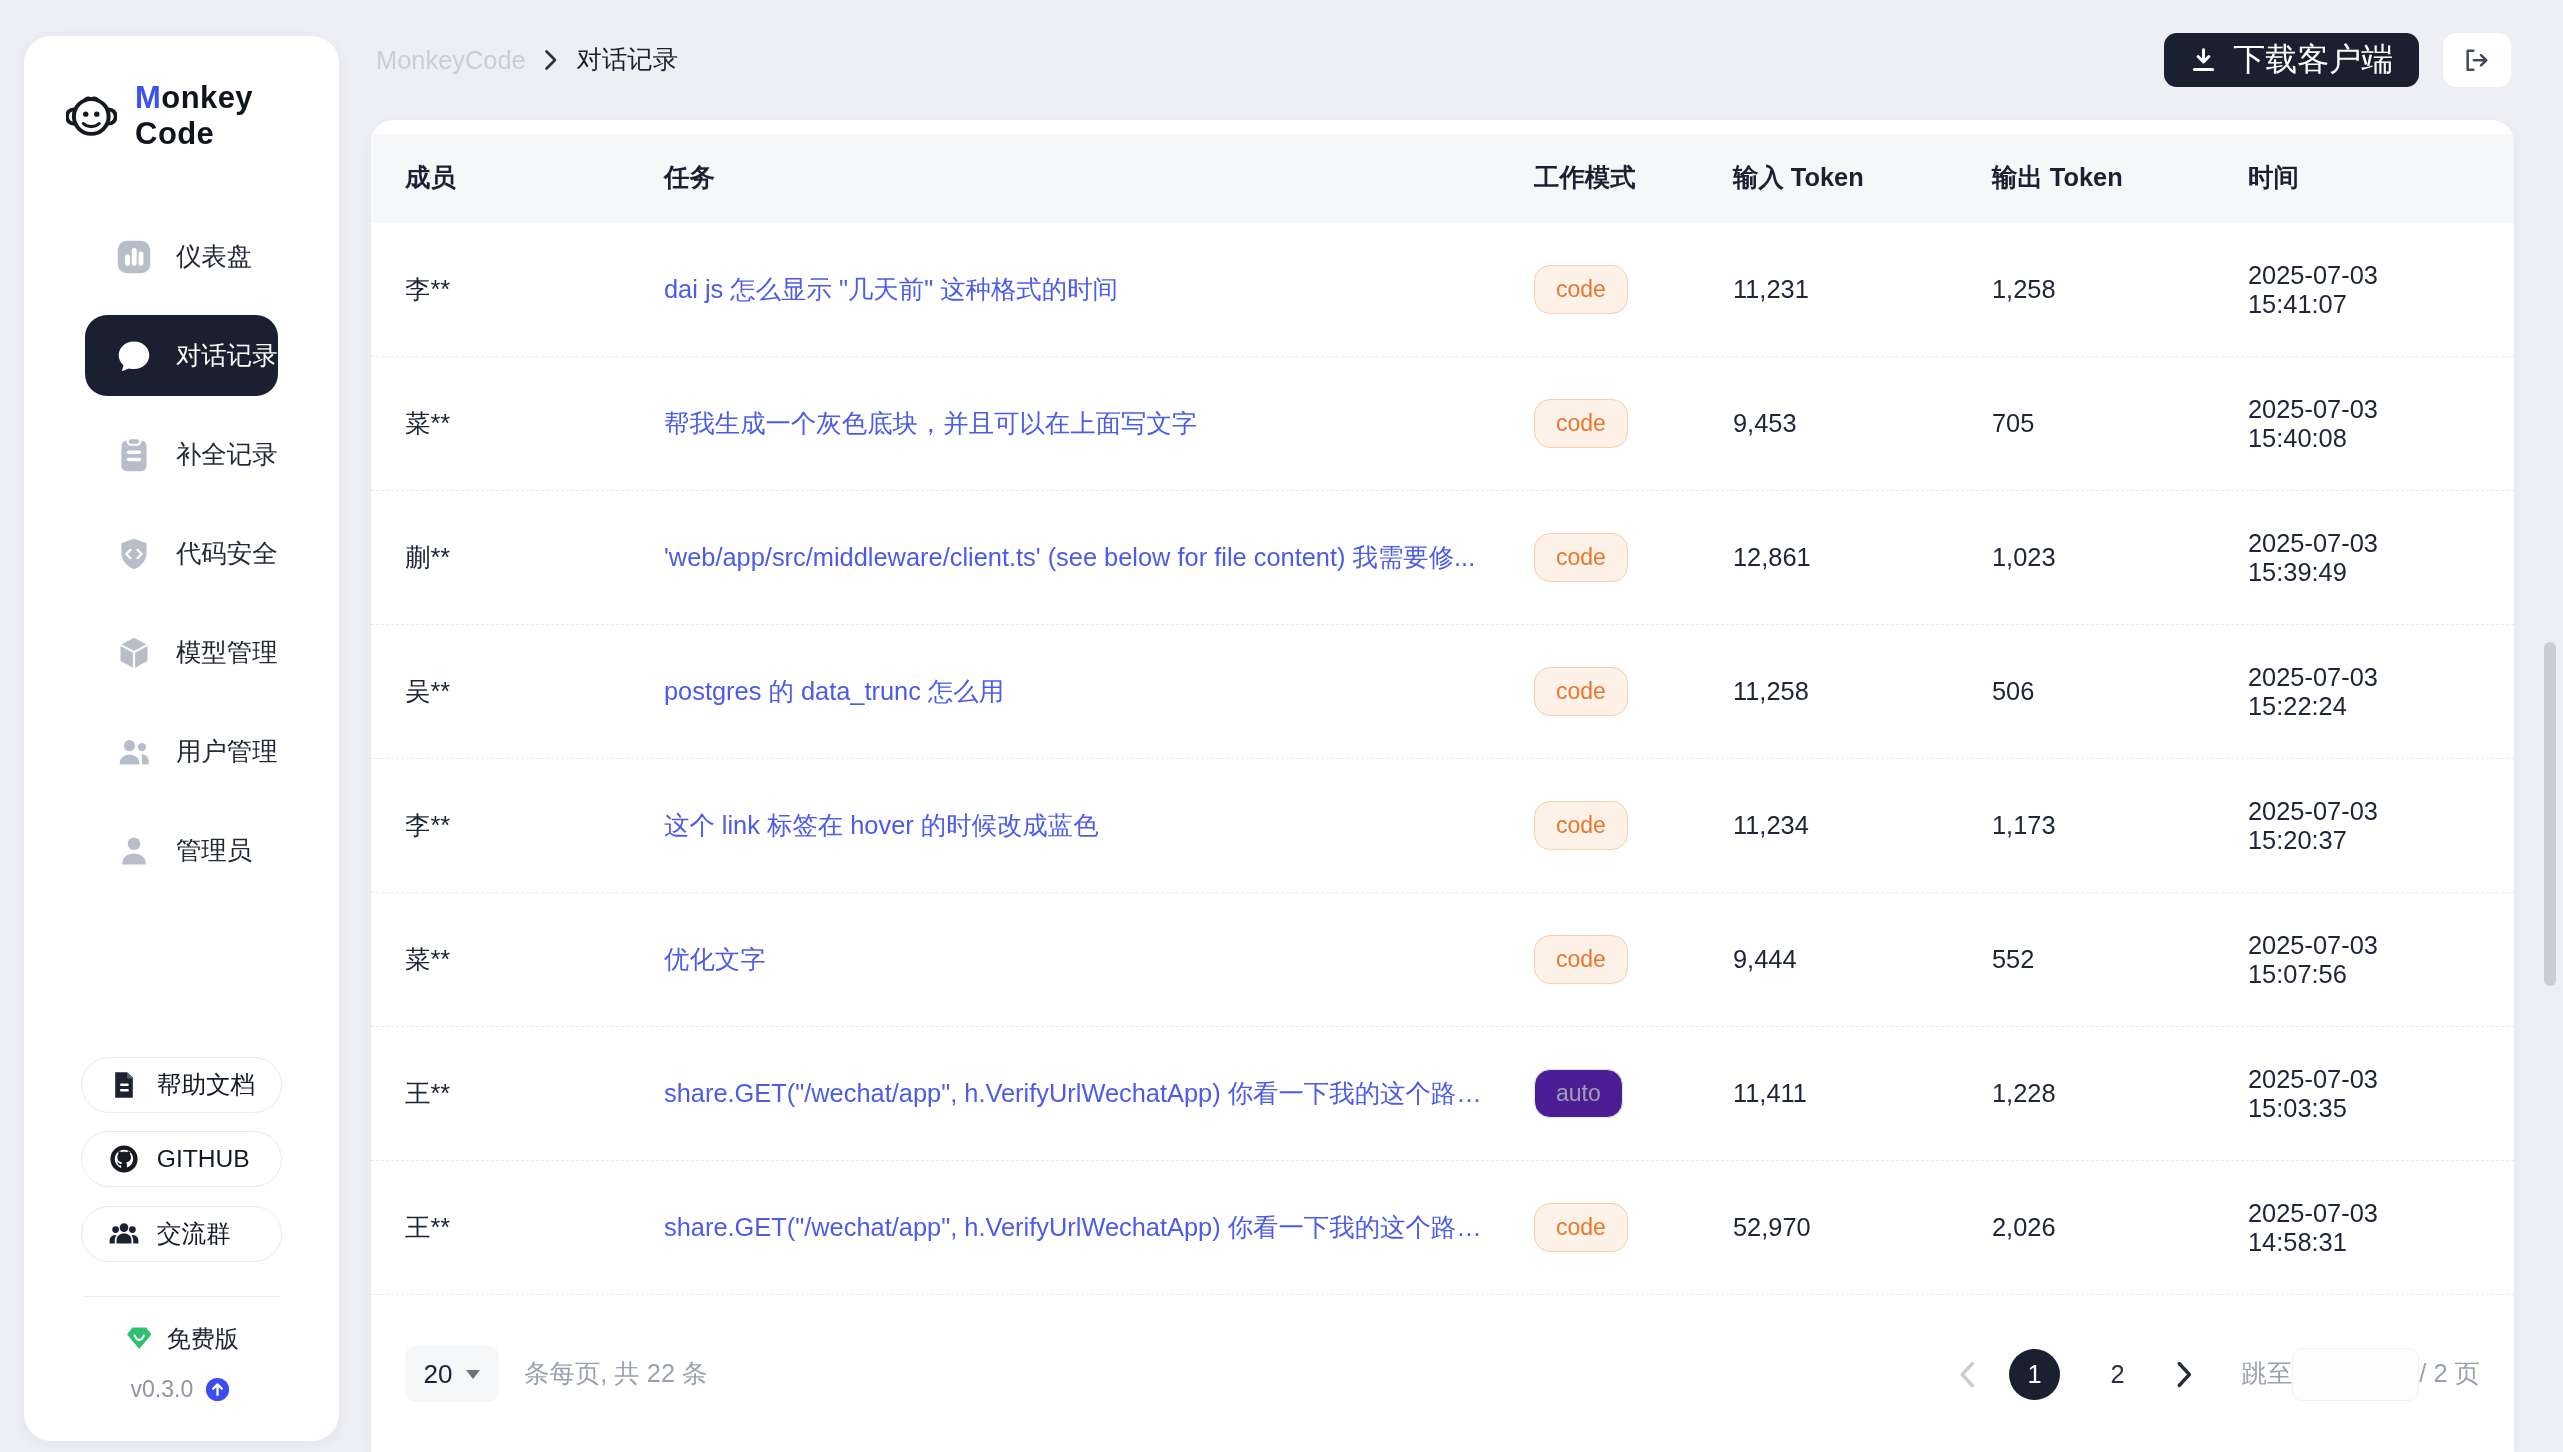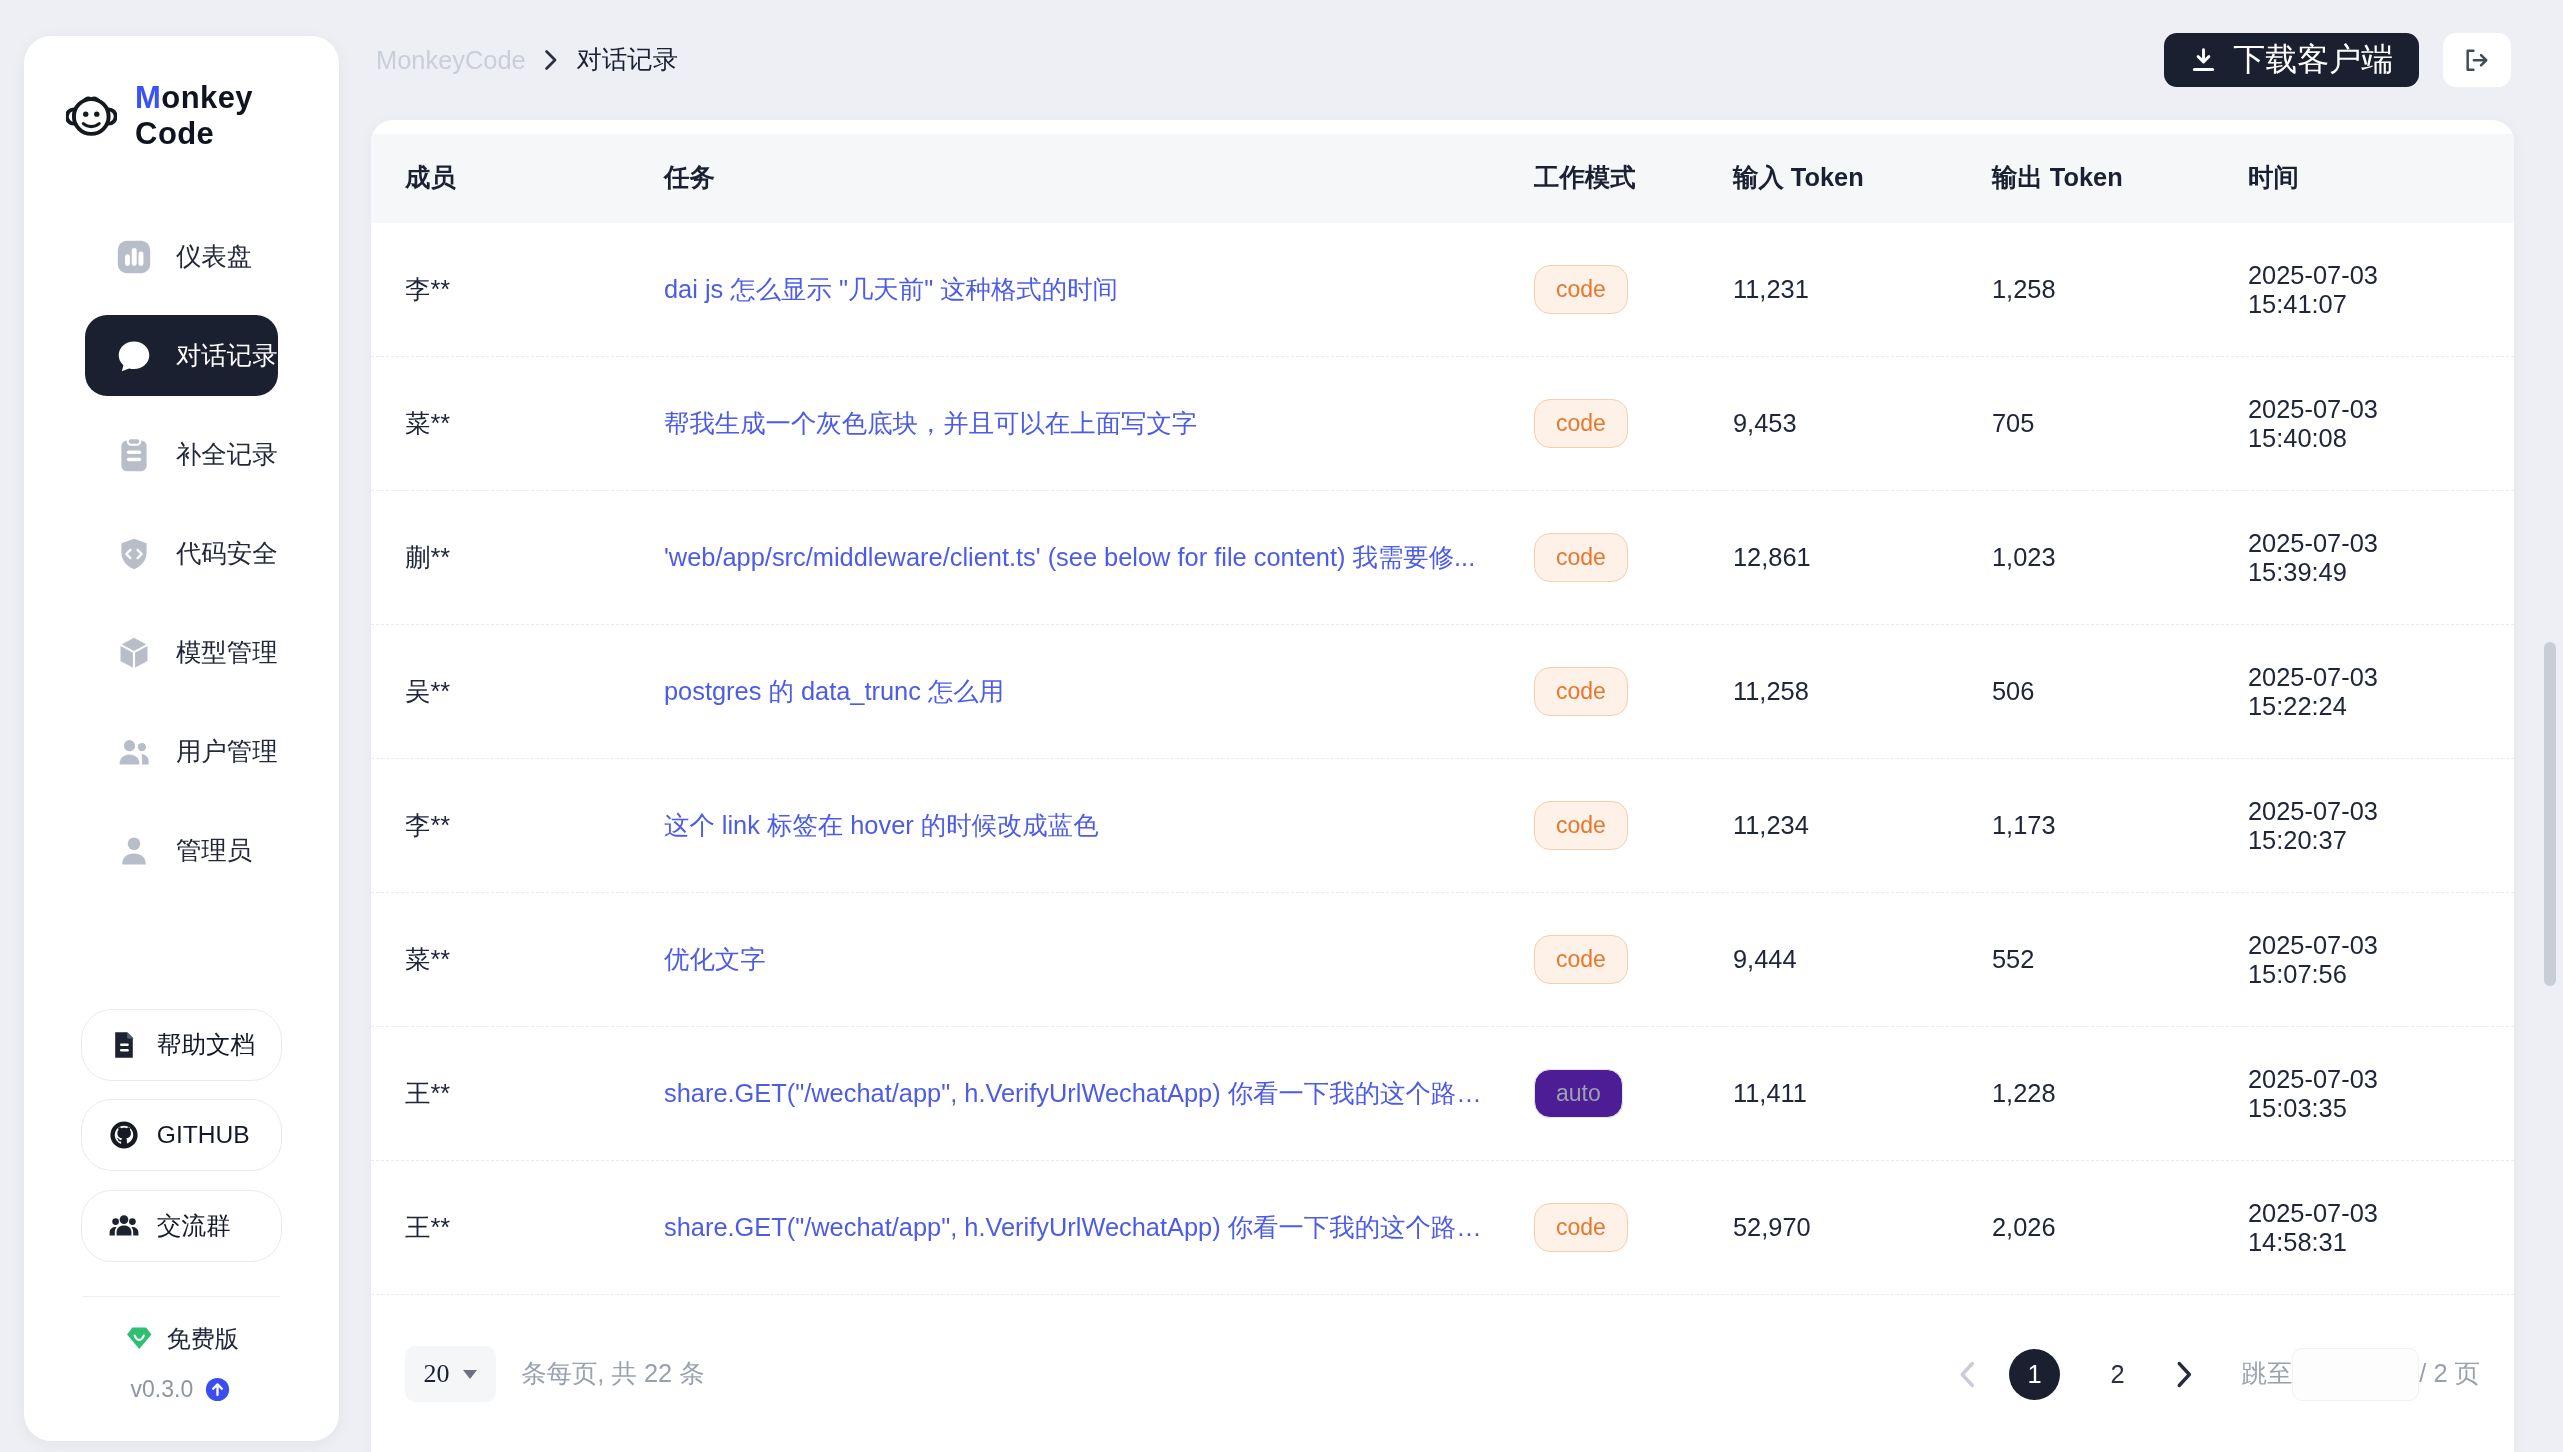--- a/index.html
+++ b/index.html
@@ -23,21 +23,21 @@
   .logo-text .logo-m { color:#3c53f4; }
   .nav { margin-top:64px; padding:0 29px; display:flex; flex-direction:column; gap:18px; }
   .nav-item {
     height:81px; border-radius:22px; display:flex; align-items:center; gap:24px;
     padding-left:30.5px; font-size:25.4px; color:#222839; cursor:pointer;
   }
   .nav-item svg { width:36px; height:36px; flex:0 0 36px; }
   .nav-item.active { background:#1b2030; color:#ffffff; font-weight:500; }
   .side-bottom { margin-top:auto; padding:0 30.5px; display:flex; flex-direction:column; gap:18.6px; }
   .side-btn {
-    height:72px; border:1.7px solid #e8eaef; border-radius:30.5px;
+    height:56px; border:1.7px solid #e8eaef; border-radius:30.5px;
     display:flex; align-items:center; gap:17px; padding:0 25.4px;
     font-size:24.6px; color:#14192a; font-weight:500; background:#fff; cursor:pointer;
   }
   .side-btn svg { width:32px; height:32px; }
   .side-divider { height:1.7px; background:#eceef3; margin:15.3px 1.7px 6.8px; }
   .plan-row { display:flex; align-items:center; justify-content:center; gap:12px; font-size:24px; color:#20263a; font-weight:500; }
   .plan-row svg { width:30.5px; height:30.5px; }
   .ver-row { margin-top:1.7px; display:flex; align-items:center; justify-content:center; gap:10.2px; font-size:23px; color:#8e94a2; }
   .ver-row svg { width:29px; height:29px; }
   
@@ -85,21 +85,21 @@
   }
   .badge-code { color:#e6772e; background:#fdf1e8; border:1.7px solid #f6d0ab; }
   .badge-auto { color:#9ba1ad; background:#4c1d95; border:1.7px solid #e5e7ec; }
   .cell-num { font-size:25.4px; color:#20263a; }
   .cell-time { font-size:25.4px; color:#20263a; }
   
   .tfoot { height:159px; display:flex; align-items:center; padding:0 34px; }
   .page-size {
     display:flex; align-items:center; gap:13.6px; background:#f4f6f8; border:none;
     border-radius:10.2px; height:56px; padding:0 18.6px; font-size:26px; color:#1b2133; cursor:pointer;
-    font-family:Liberation Serif, serif;
+    font-family:Liberation Sans, sans-serif;
     justify-content:flex-end;
   }
   .caret-down { width:0; height:0; border-left:7.6px solid transparent; border-right:7.6px solid transparent; border-top:9.3px solid #6c7280; }
   .page-info { margin-left:25.4px; font-size:25.4px; color:#9aa1ae; }
   .pager { margin-left:auto; display:flex; align-items:center; gap:32px; }
   .pg-arrow { background:none; border:none; cursor:pointer; display:flex; align-items:center; }
   .pg-arrow svg { width:18.6px; height:29px; }
   .pg-num {
     font-size:25.4px; color:#2a3040; background:none; border:none; cursor:pointer;
     width:51px; height:51px; display:flex; align-items:center; justify-content:center;

